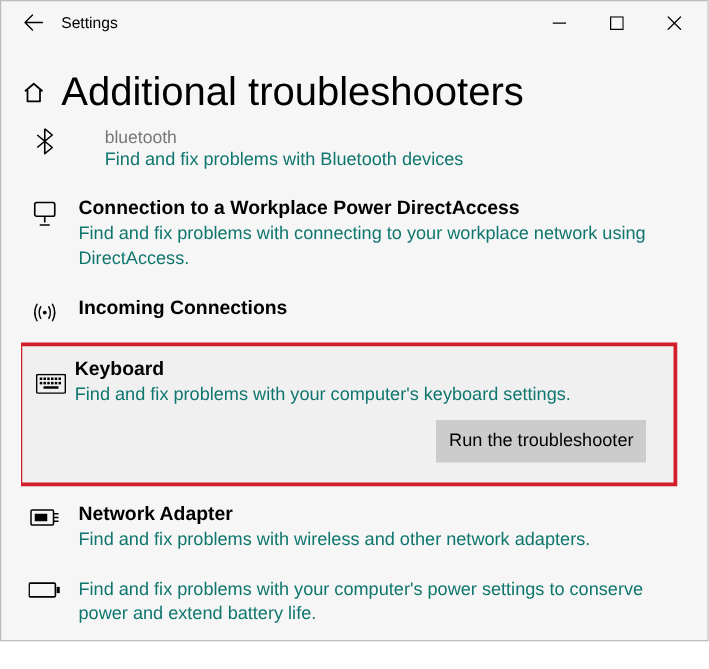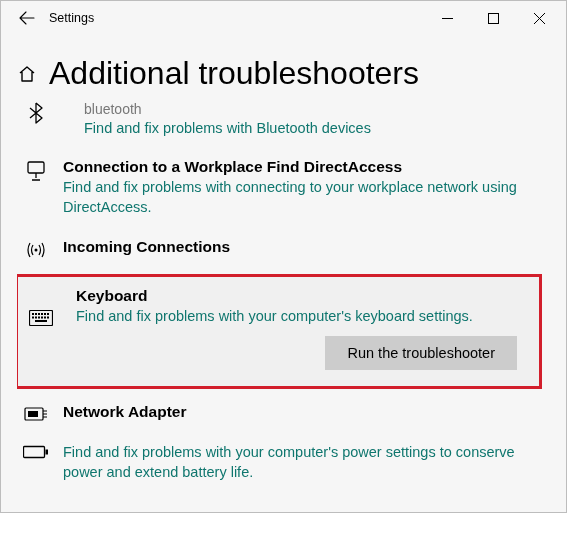--- a/index.html
+++ b/index.html
@@ -16,23 +16,23 @@
   .content { flex: 1; padding: 0 16px 10px 16px; overflow: hidden; position: relative; }
   .list { overflow-y: auto; height: 100%; padding-right: 10px; }
   .list::-webkit-scrollbar { width: 6px; background: transparent; }
   .list::-webkit-scrollbar-thumb { background: #c8c8c8; border-radius: 0; }
   .item { display: flex; align-items: flex-start; gap: 14px; padding: 10px 6px; } 
   .item-icon { width: 26px; min-width:26px; margin-top: 2px; display:flex; justify-content:center; }
   .item-texts { flex: 1; }
   .item-title { font-size: 15.5px; font-weight: 600; color: #000; margin-bottom: 2px; }
   .item-desc { font-size: 14.5px; color: #0f766e; line-height: 1.35; }
   .highlight-box { border: 3px solid #d21e2b; background: #f0f0f0; padding: 8px 8px 16px 8px; margin: 4px -2px; }
-  .highlight-inner { display:flex; align-items:flex-end; gap:22px; padding: 2px 2px 10px 2px;}
+  .highlight-inner { display:flex; align-items:center; gap:6px; padding: 2px 2px 10px 2px;}
   .runbtn-row { display:flex; justify-content:flex-end; padding-right:14px; }
-  .runbtn { background: #ccc; border: none; font-family: inherit; font-size: 14.5px; padding: 9px 22px; cursor: pointer; color: #000; }
+  .runbtn { background: #ccc; border: none; font-family: inherit; font-size: 14.5px; padding: 9px 10px; cursor: pointer; color: #000; }
 </style>
 </head>
 <body>
 <div class="window">
 
 <div class="titlebar">
   <div class="back">
     <svg width="16" height="16" viewBox="0 0 16 16">
           <path d="M7 2 L1 8 L7 14 M1 8 H15" stroke="#000" stroke-width="1.1" fill="none" stroke-linecap="round" stroke-linejoin="round"></path>
         </svg>
@@ -82,21 +82,21 @@
     </div>
 
     <div class="item">
       <div class="item-icon">
         <svg width="22" height="22" viewBox="0 0 22 22">
               <rect x="3" y="2" width="16" height="11" rx="1.5" stroke="#000" stroke-width="1.3" fill="none"></rect>
               <path d="M11 13 V18 M7 20 H15" stroke="#000" stroke-width="1.3" fill="none"></path>
             </svg>
       </div>
       <div class="item-texts">
-        <div class="item-title">Connection to a Workplace Find DirectAccess</div>
+        <div class="item-title">Connection to a Workplace Power DirectAccess</div>
         <div class="item-desc">Find and fix problems with connecting to your workplace network using DirectAccess.</div>
       </div>
     </div>
 
     <div class="item">
       <div class="item-icon">
         <svg width="24" height="20" viewBox="0 0 24 20">
               <path d="M6 3 Q2 10 6 17 M18 3 Q22 10 18 17 M9 5 Q6 10 9 15 M15 5 Q18 10 15 15" stroke="#000" stroke-width="1.2" fill="none"></path>
               <circle cx="12" cy="10" r="1.5" fill="#000"></circle>
             </svg>
@@ -139,20 +139,21 @@
     <div class="item">
       <div class="item-icon">
         <svg width="24" height="18" viewBox="0 0 24 18">
               <rect x="1" y="3" width="18" height="12" rx="1" stroke="#000" stroke-width="1.2" fill="none"></rect>
               <path d="M19 6 H23 M19 9 H23 M19 12 H23" stroke="#000" stroke-width="1.2"></path>
               <rect x="4" y="6" width="10" height="6" fill="#000"></rect>
             </svg>
       </div>
       <div class="item-texts">
         <div class="item-title">Network Adapter</div>
+        <div class="item-desc">Find and fix problems with wireless and other network adapters.</div>
       </div>
     </div>
 
     <div class="item">
       <div class="item-icon">
         <svg width="26" height="14" viewBox="0 0 26 14">
               <rect x="0.5" y="1.5" width="21" height="11" rx="1" stroke="#000" stroke-width="1.3" fill="none"></rect>
               <rect x="22.5" y="4.5" width="2.5" height="5" fill="#000"></rect>
             </svg>
       </div>

